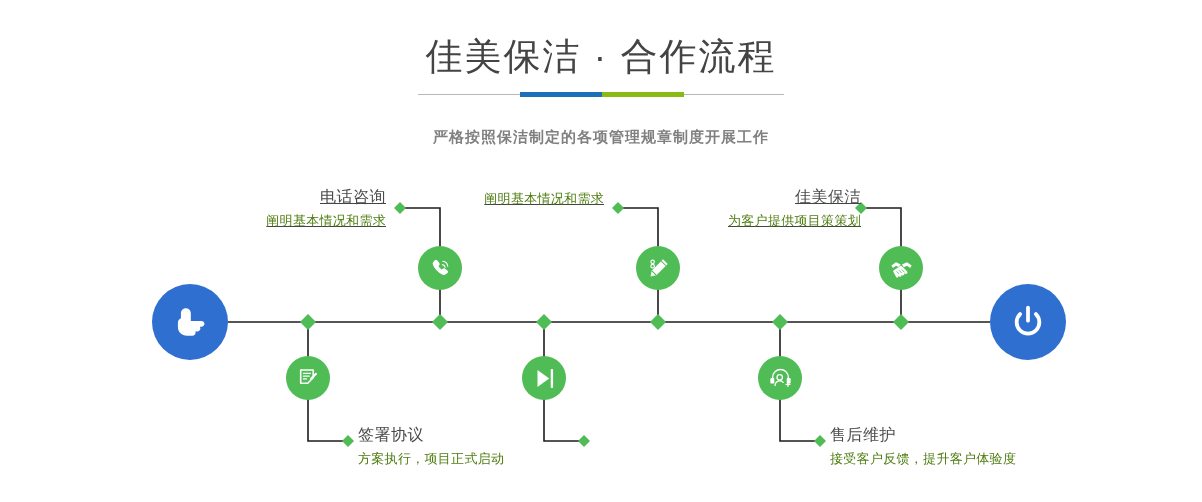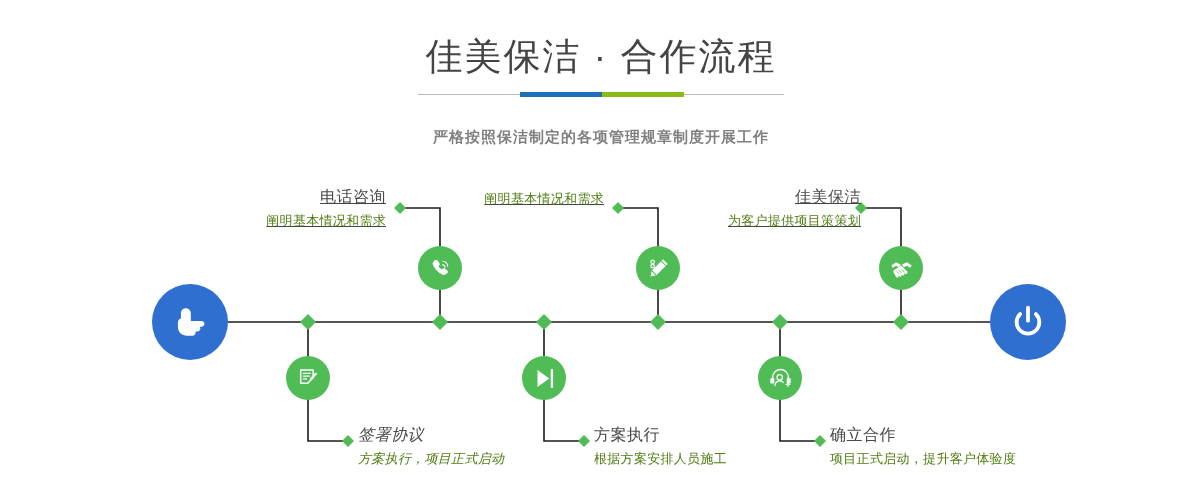--- a/index.html
+++ b/index.html
@@ -235,21 +235,21 @@
       <svg viewBox="0 0 64 64" xmlns="http://www.w3.org/2000/svg">
         <path fill="none" stroke="#ffffff" stroke-width="4" stroke-linejoin="round" d="M12 10 H44 V30 L30 44 H12 Z"></path>
         <g stroke="#ffffff" stroke-width="3" stroke-linecap="round">
           <path d="M19 19 H37"></path>
           <path d="M19 26 H34"></path>
           <path d="M19 33 H27"></path>
         </g>
         <path fill="#ffffff" d="M50.5 16.5l4 4-14 14-5.4 1.4 1.4-5.4z"></path>
       </svg>
     </div>
-    <div class="node-label below" style="left:358px; top:424px;font-style:italic;">
+    <div class="node-label below" style="left:358px; top:424px;">
       <span class="ttl">签署协议</span>
       <span class="desc">方案执行，项目正式启动</span>
     </div>
 
     <div class="node-icon" style="left:636px; top:246px;">
       <svg viewBox="0 0 64 64" xmlns="http://www.w3.org/2000/svg">
         <path fill="#ffffff" d="M43.5 8.5l12 12-29 29-15 3 3-15z"></path>
         <path fill="none" stroke="#4fbc55" stroke-width="2.6" d="M39 13 L51 25"></path>
         <path fill="none" stroke="#4fbc55" stroke-width="2.6" d="M14.5 37.5 L26.5 49.5"></path>
         <g fill="none" stroke="#ffffff" stroke-width="3">
@@ -260,24 +260,20 @@
     </div>
     <div class="node-label above" style="right:598px; top:186px;">
       <span class="desc">阐明基本情况和需求</span>
     </div>
 
     <div class="node-icon" style="left:522px; top:356px;">
       <svg viewBox="0 0 64 64" xmlns="http://www.w3.org/2000/svg">
         <path fill="#ffffff" d="M14 10 L44 32 L14 54 Z"></path>
         <path fill="#ffffff" d="M48 8 H54 V56 H48 Z"></path>
       </svg>
-    </div>
-    <div class="node-label below" style="left:594px; top:424px;">
-      <span class="ttl">方案执行</span>
-      <span class="desc">根据方案安排人员施工</span>
     </div>
 
     <div class="node-icon" style="left:879px; top:246px;">
       <svg viewBox="0 0 64 64" xmlns="http://www.w3.org/2000/svg">
         <path fill="#ffffff" d="M6 24 L18 16 L30 22 L24 28 L18 25 L10 31 Z"></path>
         <path fill="#ffffff" d="M58 24 L46 16 L33 22 L38 29 L46 25 L54 31 Z"></path>
         <path fill="#ffffff" d="M24 29 l6-5 6 5 10 10c1.6 1.6 1.6 4.2 0 5.8-1.6 1.6-4.2 1.6-5.8 0l-1.5-1.5c1.2 1.6 1 3.9-.5 5.3-1.6 1.5-4.1 1.4-5.6-.2l-1-1c1 1.5.8 3.6-.6 4.9-1.5 1.4-3.9 1.3-5.3-.2l-1.3-1.4c.5 1.3.2 2.9-.9 3.9-1.4 1.3-3.6 1.2-4.9-.2L12 42c-1.5-1.6-1.4-4.1.2-5.6z"></path>
         <g fill="none" stroke="#4fbc55" stroke-width="2.2" stroke-linecap="round">
           <path d="M20 40 L25 45"></path>
           <path d="M26 37 L32 43"></path>
@@ -297,18 +293,18 @@
         <path fill="#ffffff" d="M50 31h5a3 3 0 0 1 3 3v8a3 3 0 0 1-3 3h-5a2 2 0 0 1-2-2V33a2 2 0 0 1 2-2z"></path>
         <circle fill="none" stroke="#ffffff" stroke-width="3.2" cx="30" cy="29" r="7"></circle>
         <path fill="none" stroke="#ffffff" stroke-width="3.2" stroke-linecap="round" d="M18 50a12 12 0 0 1 21-8"></path>
         <g stroke="#ffffff" stroke-width="3.4" stroke-linecap="round">
           <path d="M46 47 H56"></path>
           <path d="M51 42 V52"></path>
         </g>
       </svg>
     </div>
     <div class="node-label below" style="left:830px; top:424px;">
-      <span class="ttl">确立合作</span>
-      <span class="desc">项目正式启动，提升客户体验度</span>
+      <span class="ttl">售后维护</span>
+      <span class="desc">接受客户反馈，提升客户体验度</span>
     </div>
 
   </div>
 </div>
 
 </body></html>

